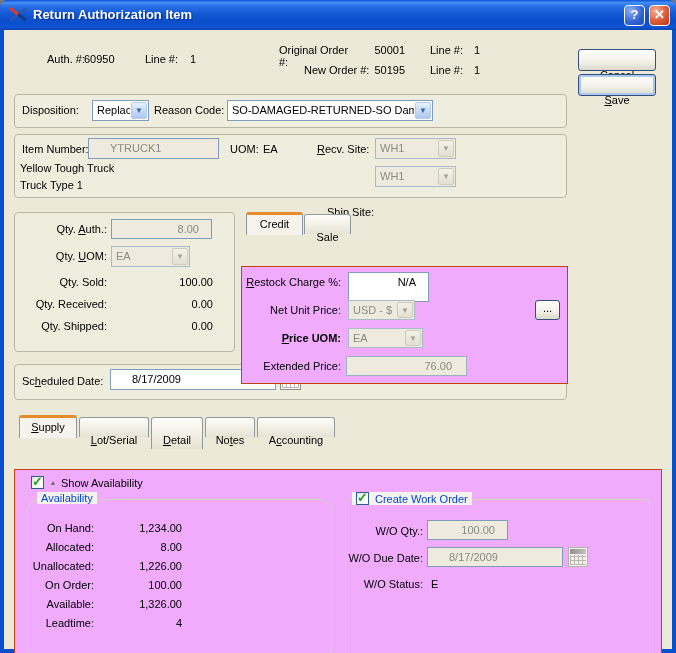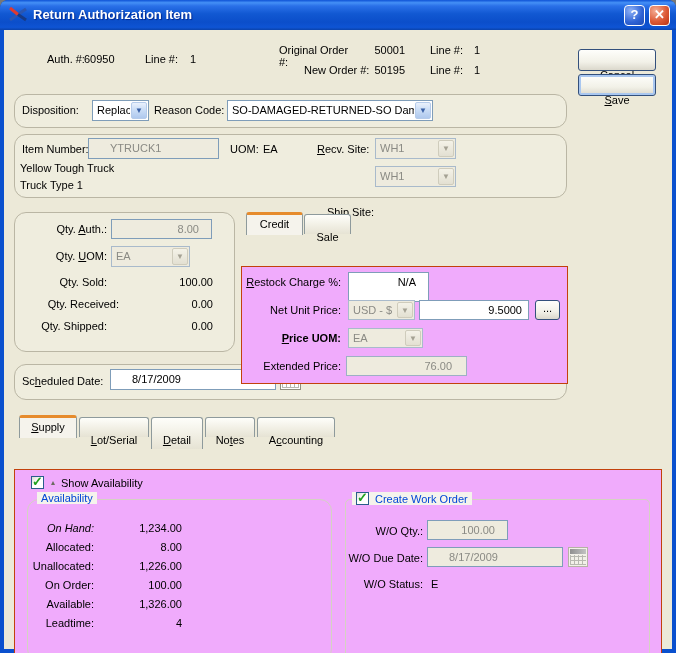--- a/index.html
+++ b/index.html
@@ -11,21 +11,21 @@
   .app-icon{position:absolute;left:8px;top:6px;width:20px;height:18px;}
   .tb-btn{position:absolute;top:5px;width:21px;height:21px;border:1px solid #fff;border-radius:4px;box-sizing:border-box;
     color:#fff;font-weight:bold;text-align:center;line-height:17px;font-size:13px;cursor:pointer;}
   .tb-help{right:31px;background:radial-gradient(circle at 30% 25%,#8FB2F6,#2E62D4 60%,#1E4CB4);}
   .tb-close{right:6px;background:radial-gradient(circle at 30% 25%,#F4AE96,#DD5B37 55%,#BB3312);}
   .body{position:absolute;left:4px;top:30px;width:668px;height:619px;background:#ECE9D8;}
   .lbl{position:absolute;white-space:nowrap;}
   .rlbl{position:absolute;white-space:nowrap;text-align:right;}
   .val{position:absolute;white-space:nowrap;}
   .rval{position:absolute;white-space:nowrap;text-align:right;}
-  .section{position:absolute;border:1px solid #BAB6A4;border-radius:12px;background:#EFEDDE;box-sizing:border-box;}
+  .section{position:absolute;border:1px solid #BAB6A4;border-radius:4px;background:#EFEDDE;box-sizing:border-box;}
   .field{position:absolute;box-sizing:border-box;border:1px solid #7F9DB9;background:#fff;padding:3px 4px 0 21px;white-space:nowrap;overflow:hidden;}
   .field.dis{background:#EEEBDE;color:#8A8A84;border-color:#9DB0C4;}
   .field.num{text-align:right;}
   .combo{position:absolute;box-sizing:border-box;border:1px solid #7F9DB9;background:#fff;}
   .combo .ctxt{position:absolute;left:4px;right:18px;top:3px;white-space:nowrap;overflow:hidden;}
   .combo .carr{position:absolute;top:1px;right:1px;bottom:1px;width:16px;border-radius:2px;box-sizing:border-box;
     background:linear-gradient(#EAF1FC,#CBDDF6 45%,#AFC9EE);border:1px solid #B5CBEA;color:#3B62A8;
     font-size:8px;text-align:center;line-height:15px;}
   .combo.dis{background:#EEEBDE;border-color:#A9BACB;color:#8A8A84;}
   .combo.dis .carr{background:linear-gradient(#F4F2E8,#E3E0D2);border-color:#CFCCBC;color:#A5A294;}
@@ -123,37 +123,36 @@
     <div class="section" style="left:10px;top:182px;width:221px;height:140px;">
       <span class="rlbl" style="left:0;top:10px;width:92px;">Qty. <u>A</u>uth.:</span>
       <div class="field dis num" style="left:96px;top:6px;width:101px;height:20px;border-color:#7F9DB9;padding-right:12px;">8.00</div>
       <span class="rlbl" style="left:0;top:37px;width:92px;">Qty. <u>U</u>OM:</span>
       <div class="combo dis" style="left:96px;top:33px;width:79px;height:21px;">
         <span class="ctxt">EA</span>
           <span class="carr">▼</span>
       </div>
       <span class="rlbl" style="left:0;top:63px;width:92px;">Qty. Sold:</span>
       <span class="rval" style="left:100px;top:63px;width:98px;">100.00</span>
-      <span class="rlbl" style="left:12px;top:85px;width:92px;">Qty. Received:</span>
+      <span class="rlbl" style="left:0;top:85px;width:92px;">Qty. Received:</span>
       <span class="rval" style="left:100px;top:85px;width:98px;">0.00</span>
       <span class="rlbl" style="left:0;top:107px;width:92px;">Qty. Shipped:</span>
       <span class="rval" style="left:100px;top:107px;width:98px;">0.00</span>
     </div>
 
     <div class="tab active" style="left:242px;top:182px;width:57px;height:23px;">Credit</div>
     <div class="tab" style="left:300px;top:184px;width:47px;height:20px;">Sale</div>
     <div class="tabpanel" style="left:237px;top:204px;width:327px;height:118px;">
       <span class="rlbl" style="left:0;top:9px;width:99px;"><u>R</u>estock Charge %:</span>
       <div class="field num" style="left:106px;top:5px;width:81px;height:30px;padding-right:12px;">N/A</div>
       <span class="rlbl" style="left:0;top:37px;width:99px;">Net Unit Price:</span>
       <div class="combo dis" style="left:106px;top:33px;width:67px;height:20px;">
         <span class="ctxt">USD - $</span>
           <span class="carr">▼</span>
       </div>
-      <div class="field num" style="left:177px;top:33px;width:110px;height:20px;padding-right:6px;">9.5000</div>
       <div class="xp-btn" style="left:293px;top:33px;width:25px;height:20px;padding-top:0;line-height:14px;">...</div>
       <span class="rlbl" style="left:0;top:65px;width:99px;font-weight:bold;"><u>P</u>rice UOM:</span>
       <div class="combo dis" style="left:106px;top:61px;width:75px;height:20px;">
         <span class="ctxt">EA</span>
           <span class="carr">▼</span>
       </div>
       <span class="rlbl" style="left:0;top:93px;width:99px;">Extended Price:</span>
       <div class="field dis num" style="left:104px;top:89px;width:121px;height:20px;padding-right:14px;">76.00</div>
     </div>
 
@@ -175,21 +174,21 @@
 
     <div class="tabpanel" style="left:10px;top:407px;width:648px;height:203px;">
       <span class="checkbox" style="left:16px;top:6px;">
           <span class="check">✓</span>
         </span>
       <span class="caret" style="left:36px;top:8px;">▴</span>
       <span class="lbl" style="left:46px;top:7px;">Show Availability</span>
 
       <div class="groupbox" style="left:12px;top:29px;width:305px;height:162px;border-radius:12px;">
         <span class="legend" style="left:9px;">Availability</span>
-        <span class="rlbl" style="left:0;top:22px;width:66px;font-style:italic;">On Hand:</span>
+        <span class="rlbl" style="left:0;top:22px;width:66px;">On Hand:</span>
         <span class="rval" style="left:70px;top:22px;width:84px;">1,234.00</span>
         <span class="rlbl" style="left:0;top:41px;width:66px;">Allocated:</span>
         <span class="rval" style="left:70px;top:41px;width:84px;">8.00</span>
         <span class="rlbl" style="left:0;top:60px;width:66px;">Unallocated:</span>
         <span class="rval" style="left:70px;top:60px;width:84px;">1,226.00</span>
         <span class="rlbl" style="left:0;top:79px;width:66px;">On Order:</span>
         <span class="rval" style="left:70px;top:79px;width:84px;">100.00</span>
         <span class="rlbl" style="left:0;top:98px;width:66px;">Available:</span>
         <span class="rval" style="left:70px;top:98px;width:84px;">1,326.00</span>
         <span class="rlbl" style="left:0;top:117px;width:66px;">Leadtime:</span>

